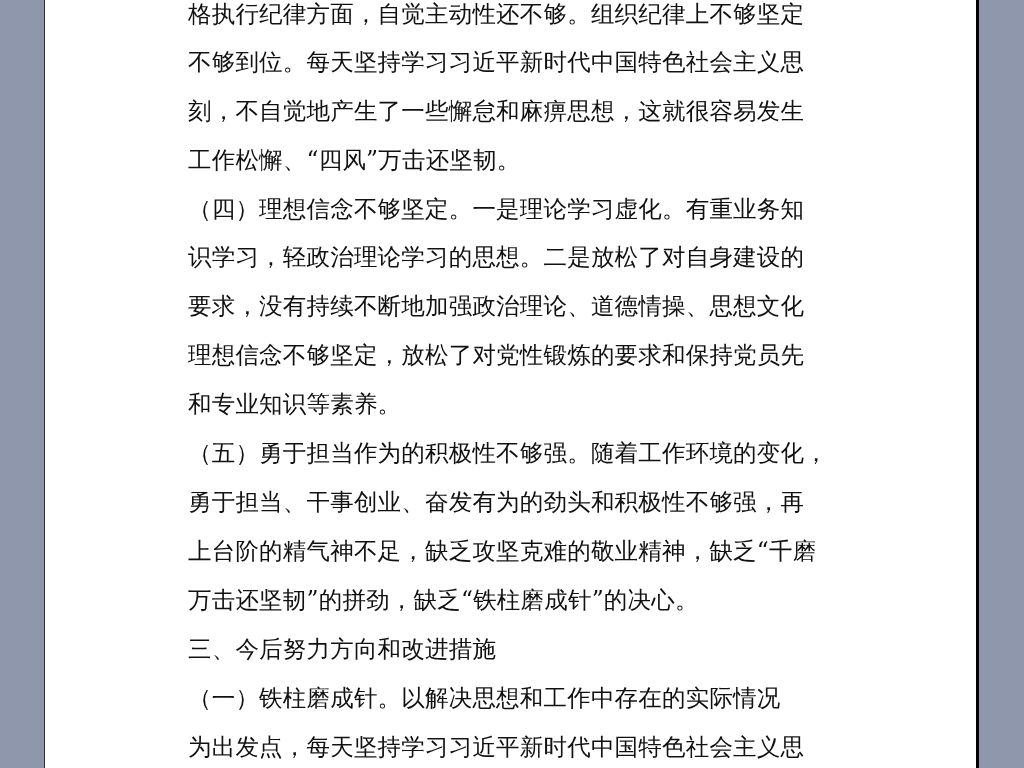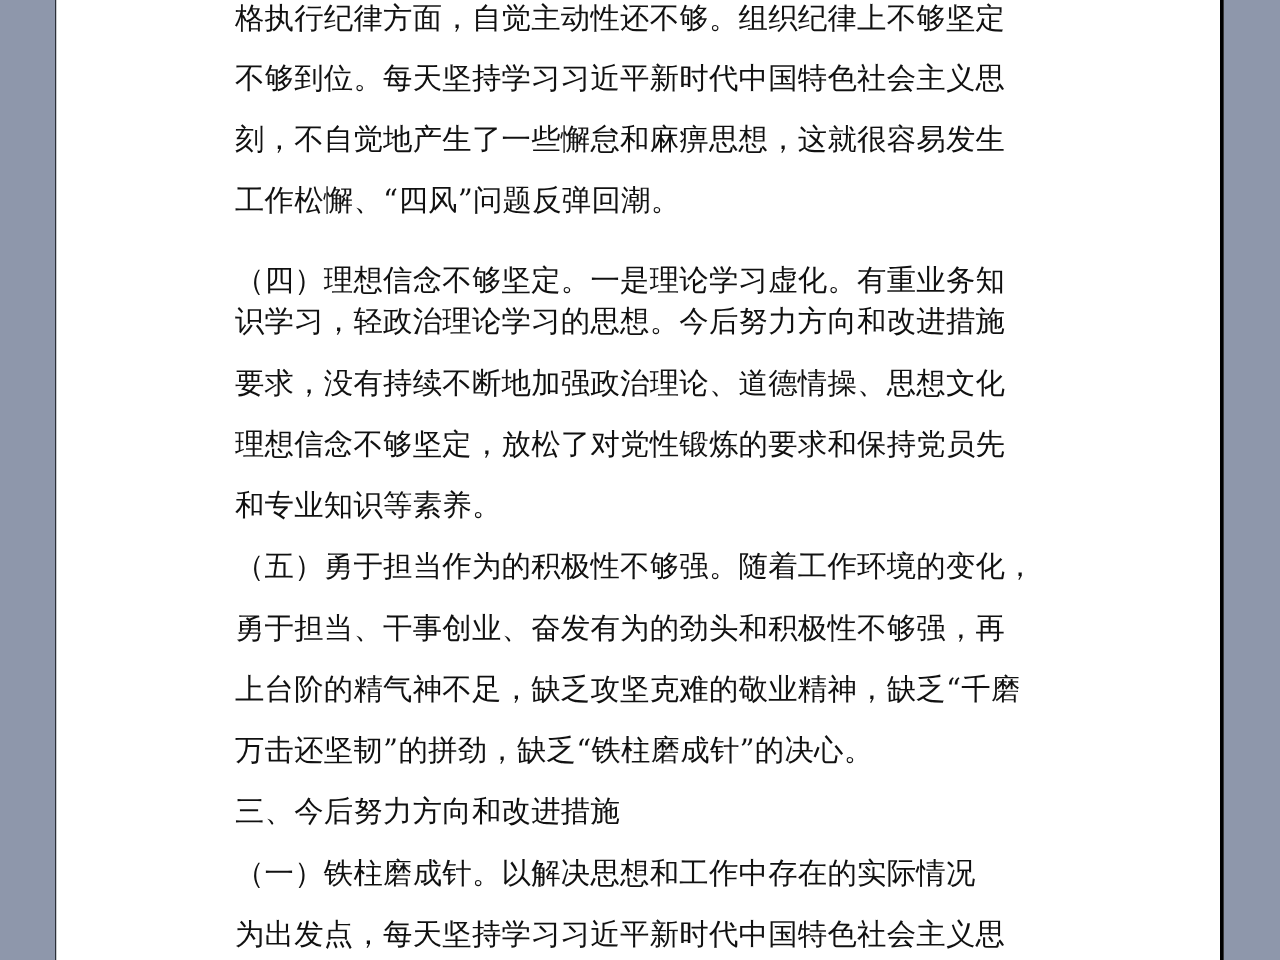--- a/index.html
+++ b/index.html
@@ -48,23 +48,23 @@
   </style>
 </head>
 <body>
 
 <div class="viewport">
   <div class="page">
     <div class="body-text">
       <div class="line" style="top:-1px">格执行纪律方面，自觉主动性还不够。组织纪律上不够坚定</div>
       <div class="line" style="top:47px">不够到位。每天坚持学习习近平新时代中国特色社会主义思</div>
       <div class="line" style="top:96px">刻，不自觉地产生了一些懈怠和麻痹思想，这就很容易发生</div>
-      <div class="line" style="top:145px">工作松懈、“四风”问题反弹回潮。</div>
-      <div class="line" style="top:209px">（四）理想信念不够坚定。一是理论学习虚化。有重业务知</div>
-      <div class="line" style="top:242px">识学习，轻政治理论学习的思想。今后努力方向和改进措施</div>
+      <div class="line" style="top:145px">工作松懈、“四风”万击还坚韧。</div>
+      <div class="line" style="top:194px">（四）理想信念不够坚定。一是理论学习虚化。有重业务知</div>
+      <div class="line" style="top:242px">识学习，轻政治理论学习的思想。二是放松了对自身建设的</div>
       <div class="line" style="top:291px">要求，没有持续不断地加强政治理论、道德情操、思想文化</div>
       <div class="line" style="top:340px">理想信念不够坚定，放松了对党性锻炼的要求和保持党员先</div>
       <div class="line" style="top:389px">和专业知识等素养。</div>
       <div class="line" style="top:438px">（五）勇于担当作为的积极性不够强。随着工作环境的变化，</div>
       <div class="line" style="top:487px">勇于担当、干事创业、奋发有为的劲头和积极性不够强，再</div>
       <div class="line" style="top:536px">上台阶的精气神不足，缺乏攻坚克难的敬业精神，缺乏“千磨</div>
       <div class="line" style="top:585px">万击还坚韧”的拼劲，缺乏“铁柱磨成针”的决心。</div>
       <div class="line" style="top:634px">三、今后努力方向和改进措施</div>
       <div class="line" style="top:683px">（一）铁柱磨成针。以解决思想和工作中存在的实际情况</div>
       <div class="line" style="top:732px">为出发点，每天坚持学习习近平新时代中国特色社会主义思</div>

